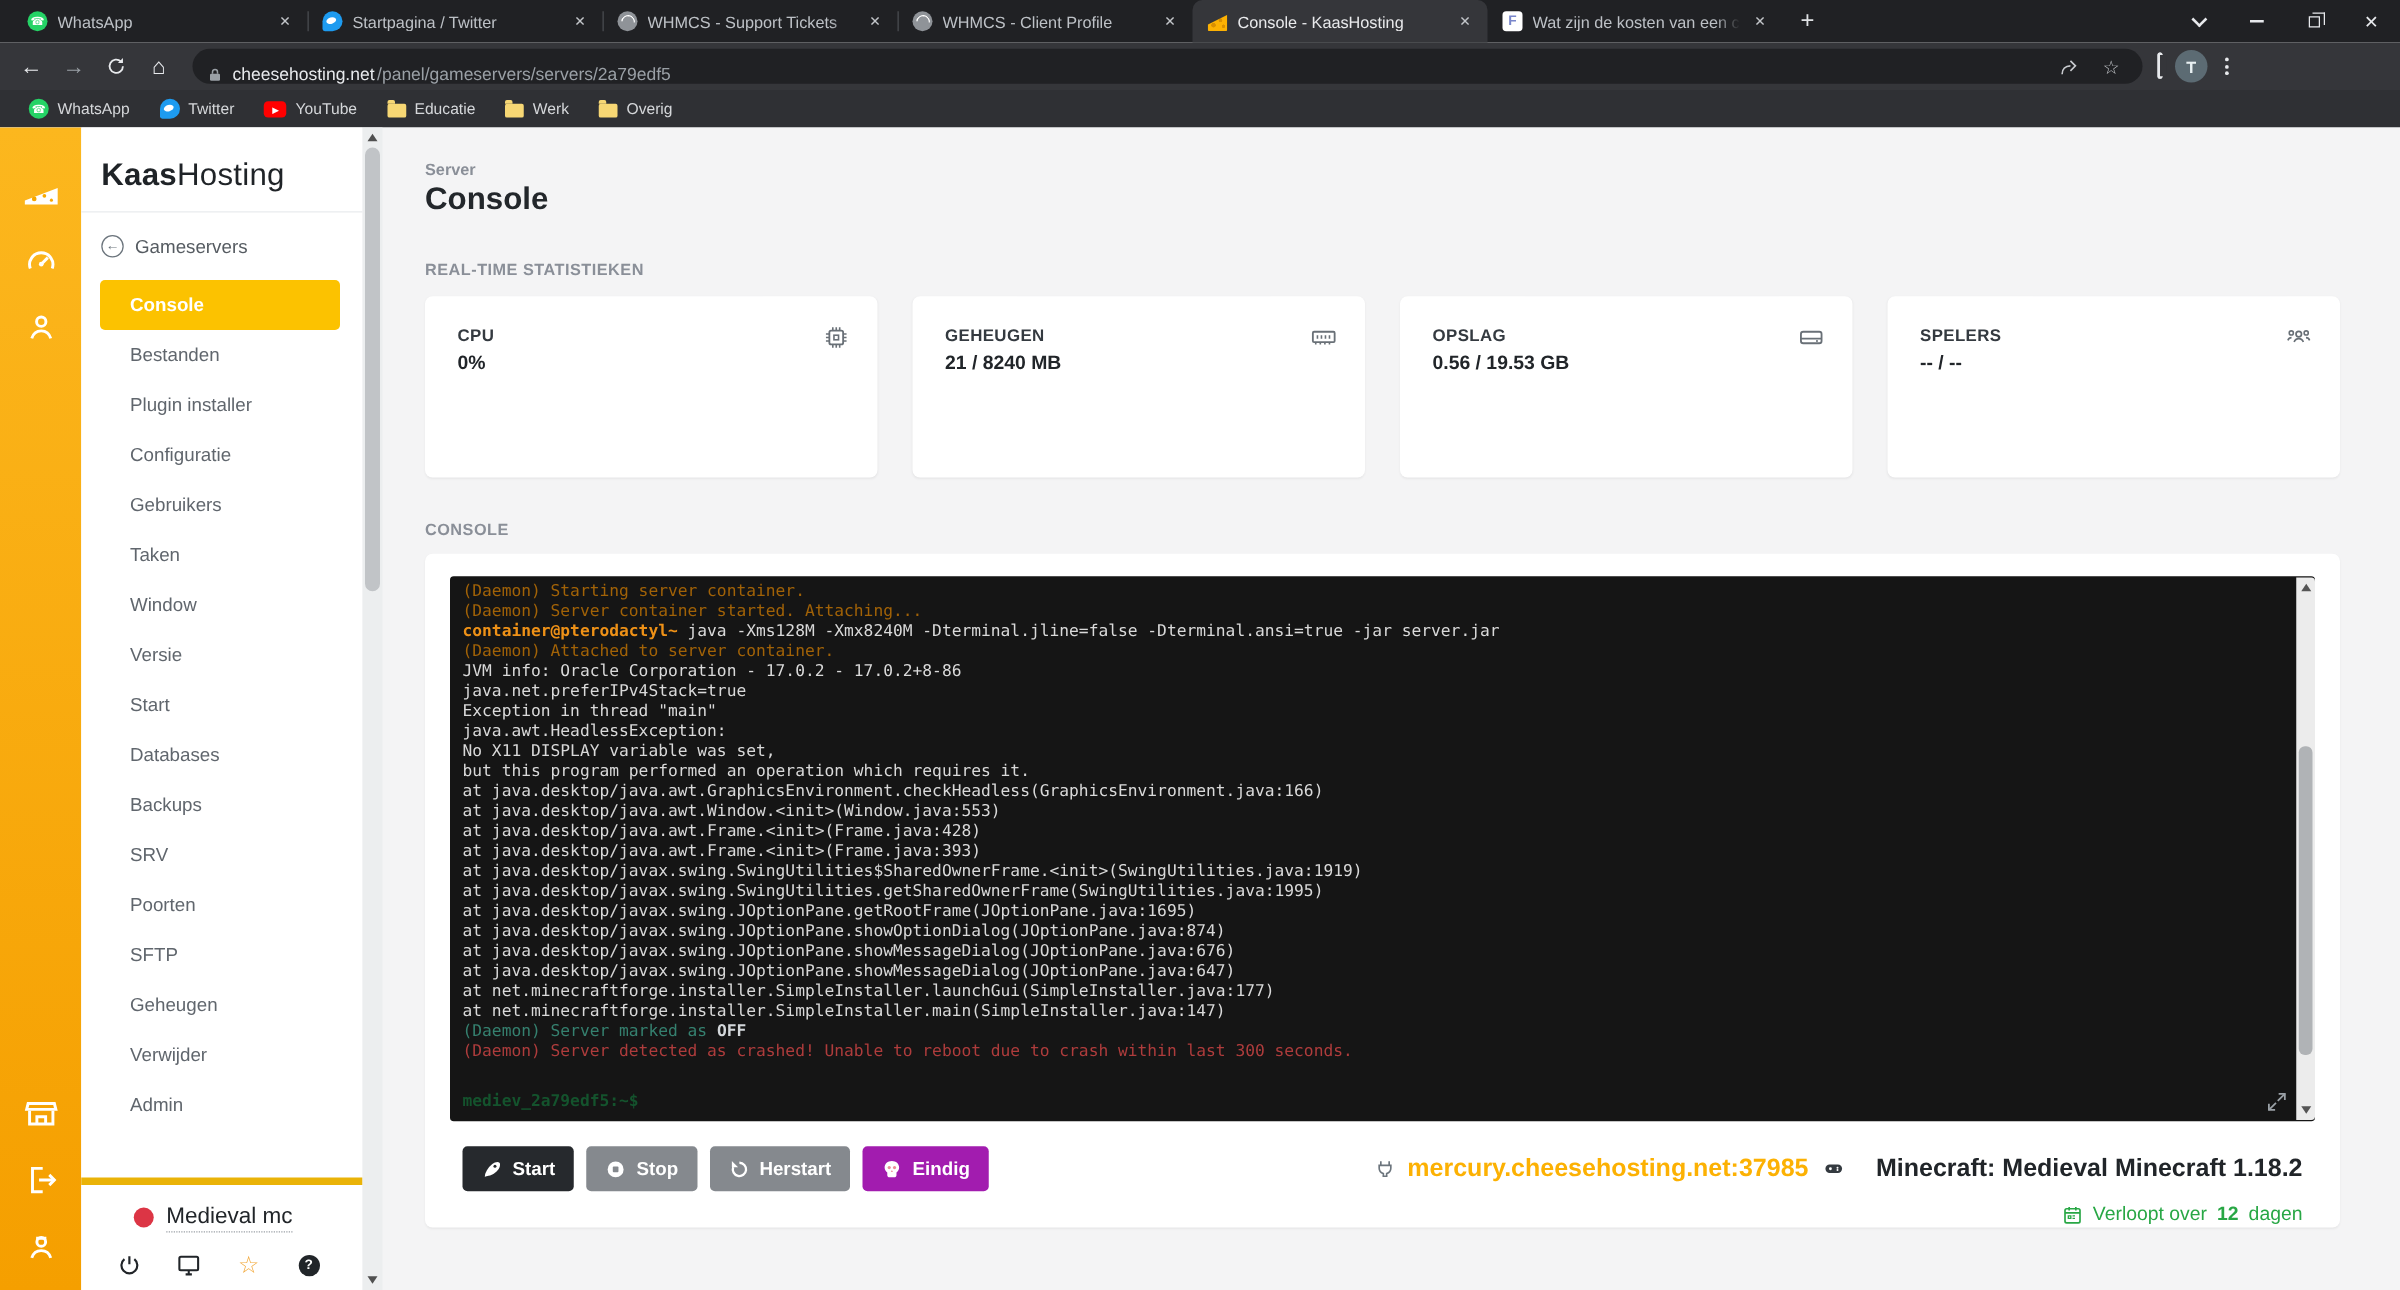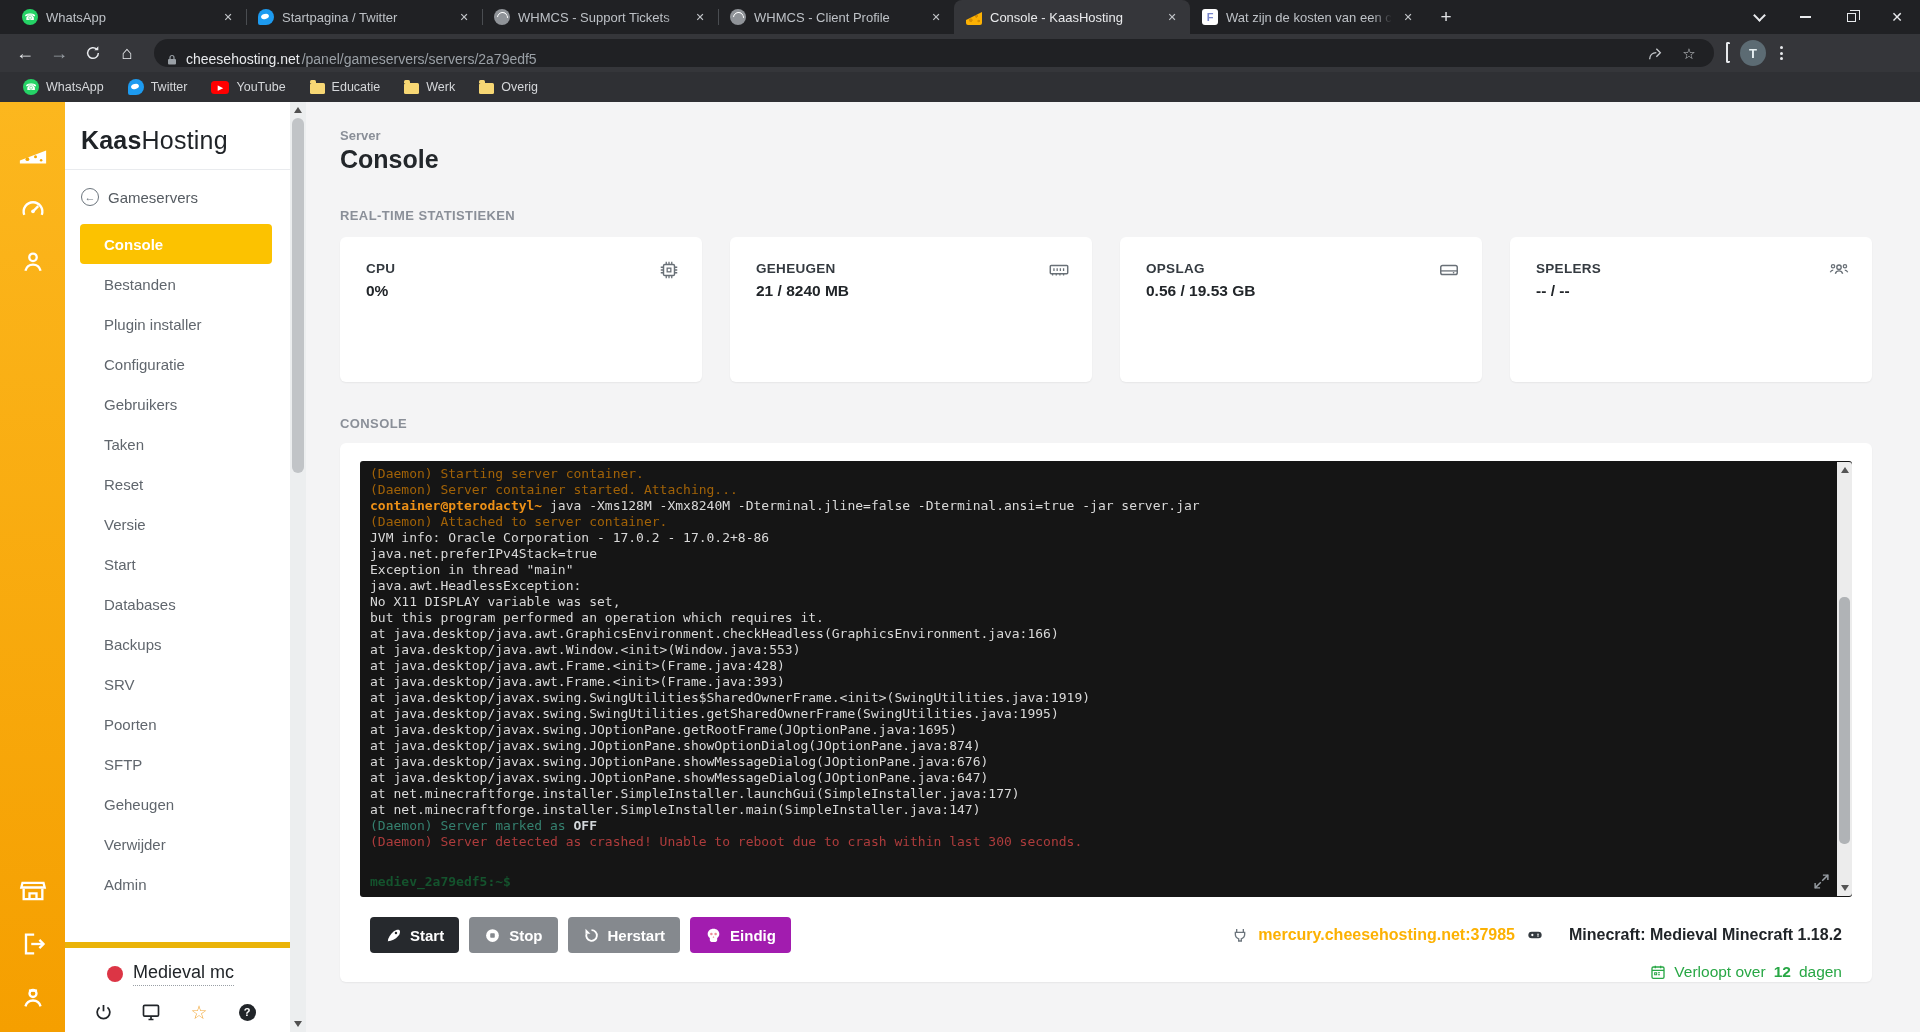--- a/index.html
+++ b/index.html
@@ -133,21 +133,21 @@
   .pbtn[data-style="dark"]{background:#26292d}
   .pbtn[data-style="gray"]{background:#85898e}
   .pbtn[data-style="pink"]{background:#a21caf}
   .pbtn svg{display:none;width:17px;height:17px}
   .pbtn[data-icon="rocket"] .g-rocket{display:block}
   .pbtn[data-icon="stop"] .g-stop{display:block}
   .pbtn[data-icon="restart"] .g-restart{display:block}
   .pbtn[data-icon="skull"] .g-skull{display:block}
 
   .footer-spacer{flex:1}
-  .conn-info{display:flex;align-items:center;gap:10px;font-size:16px}
+  .conn-info{display:flex;align-items:center;gap:10px;font-size:20px}
   .conn-addr{color:#fcb103;font-weight:bold}
   .conn-game{color:#212529;font-weight:bold;margin-left:14px}
   .conn-ico{display:flex;align-items:center;color:#6c757d}
   .conn-ico svg{display:block}
   .game-ico{color:#343a40}
   .expiry-row{display:flex;justify-content:flex-end;align-items:center;gap:8px;margin-top:10px;padding-right:10px;font-size:15.5px;color:#28a745;font-weight:normal}
   .expiry-row b{font-weight:bold}
   .cal-ico svg{display:block}
 </style>
 </head>
@@ -338,21 +338,21 @@
         <div class="menu-item">
           <span>Configuratie</span>
         </div>
         <div class="menu-item">
           <span>Gebruikers</span>
         </div>
         <div class="menu-item">
           <span>Taken</span>
         </div>
         <div class="menu-item">
-          <span>Reset</span>
+          <span>Window</span>
         </div>
         <div class="menu-item">
           <span>Versie</span>
         </div>
         <div class="menu-item">
           <span>Start</span>
         </div>
         <div class="menu-item">
           <span>Databases</span>
         </div>

